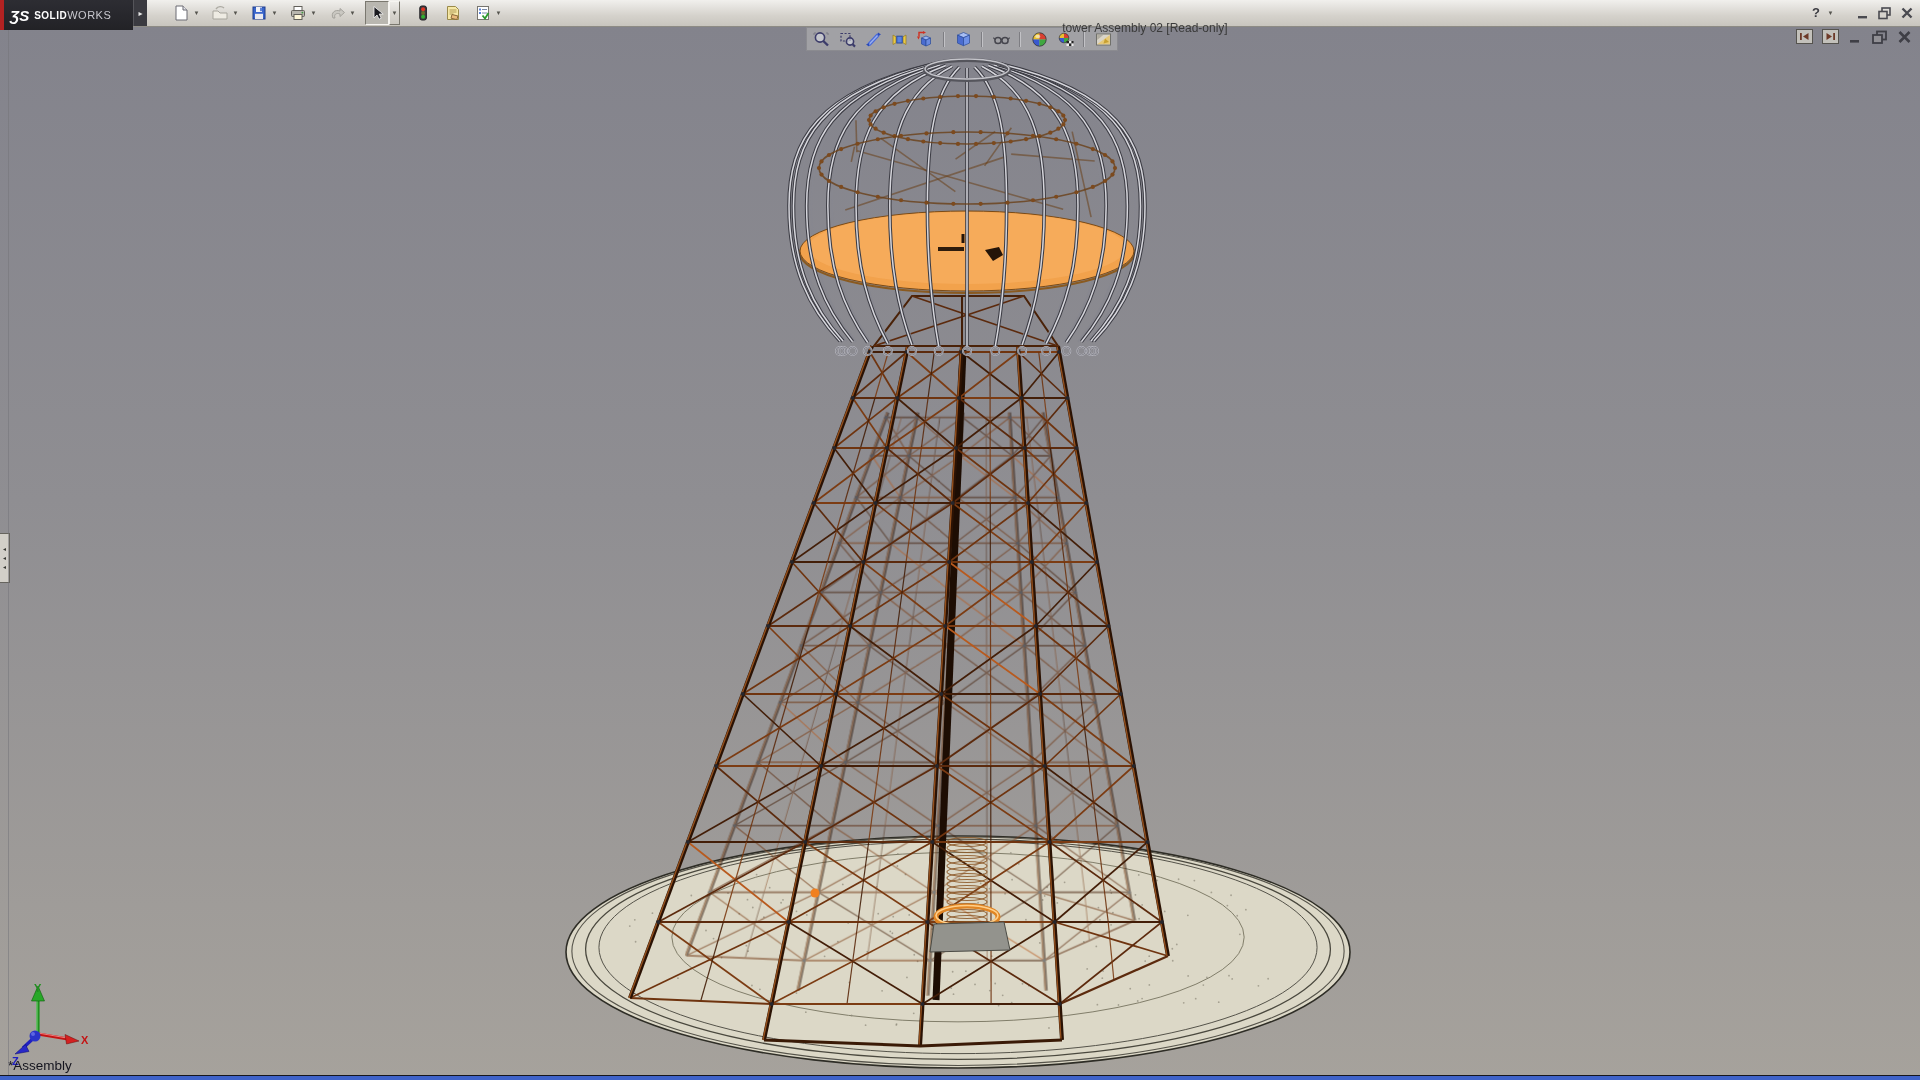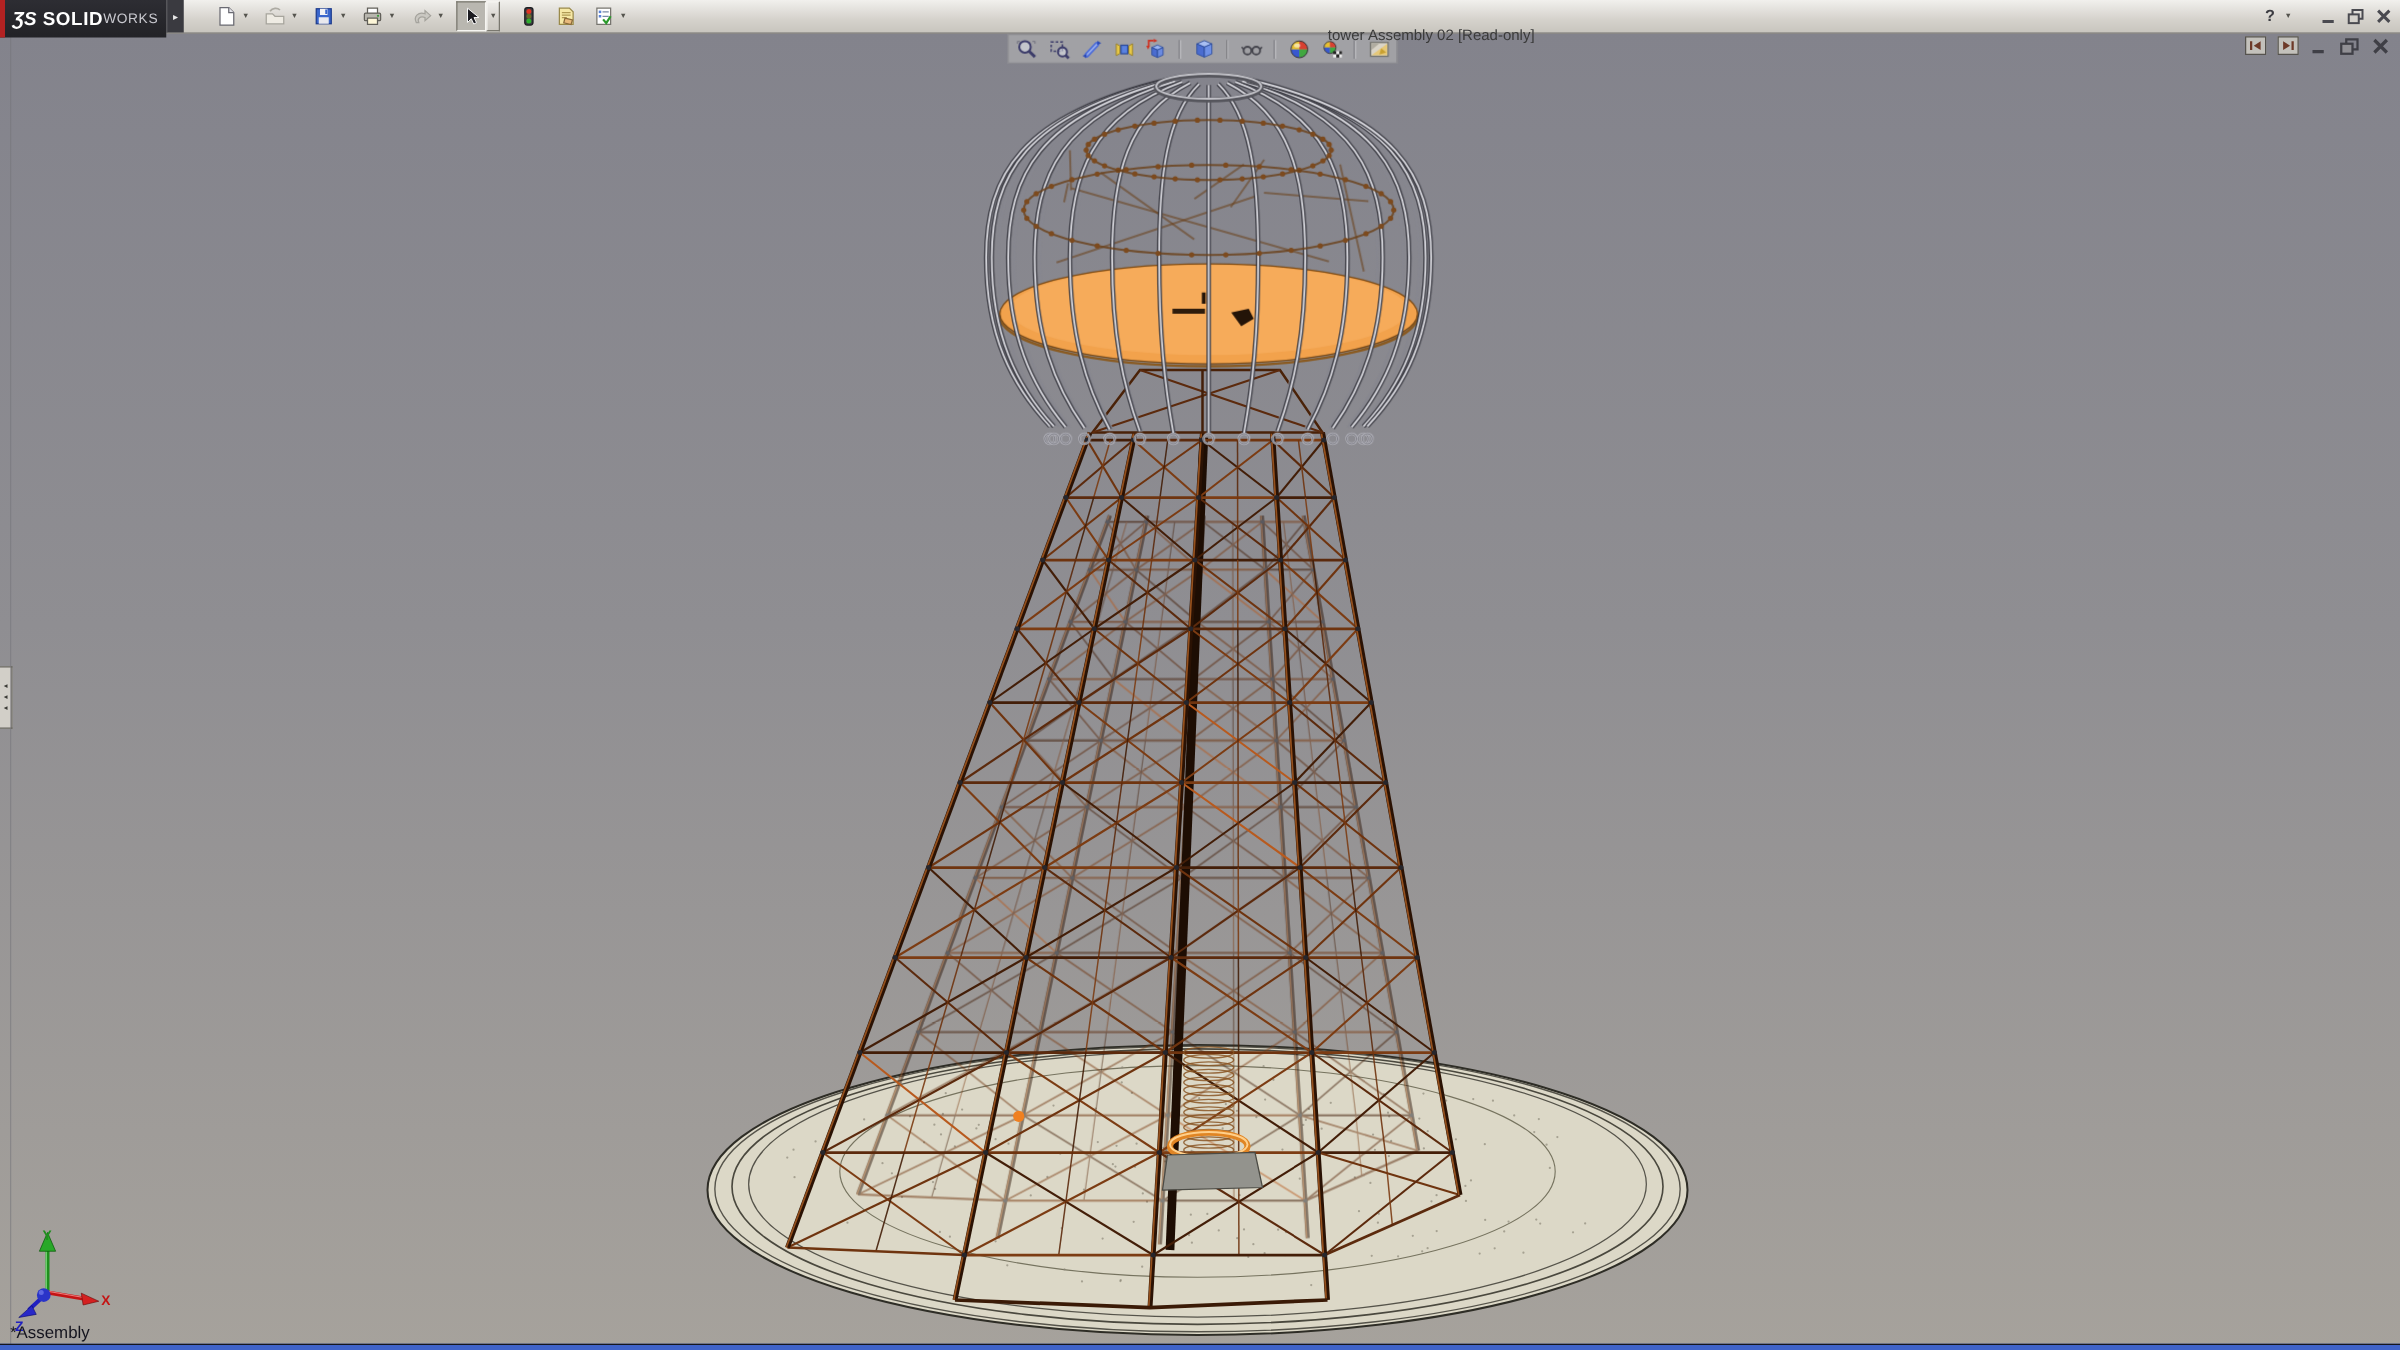--- a/index.html
+++ b/index.html
@@ -6,21 +6,21 @@
   body{width:1920px;height:1080px;overflow:hidden;font-family:"Liberation Sans",sans-serif;background:#9a9a9a;}
   .app{position:relative;width:1920px;height:1080px;}
 
   
   .titlebar{position:absolute;left:0;top:0;width:1920px;height:26px;
     background:linear-gradient(#f1f0ed,#d5d2cc 60%,#c8c5be);border-bottom:1px solid #8d8b84;z-index:20;}
   .logo{position:absolute;left:0;top:0;width:133px;height:30px;background:linear-gradient(#2d2d33,#222226);
     display:flex;align-items:center;z-index:30;text-align:right;}
   .logo-stripe{position:absolute;left:0;top:0;width:4px;height:30px;background:#b32222;}
   .logo-glyph{color:#fff;font-style:italic;font-weight:bold;font-size:15px;margin-left:10px;margin-right:5px;}
-  .logo-bold{color:#fff;font-weight:bold;font-size:15px;letter-spacing:.5px;}
+  .logo-bold{color:#fff;font-weight:bold;font-size:10px;letter-spacing:.5px;}
   .logo-light{color:#c9c9cf;font-size:11px;letter-spacing:.5px;}
   .flyout{position:absolute;left:133px;top:0;width:13px;height:26px;background:#3a3a40;color:#e8e8e8;
     font-size:8px;display:flex;align-items:center;justify-content:center;z-index:30;border-left:1px solid #55555a;}
   .std-toolbar{position:absolute;left:170px;top:1px;height:24px;display:flex;align-items:center;}
   .tbtn{width:22px;height:22px;display:flex;align-items:center;justify-content:center;}
   .dd{width:9px;height:22px;display:flex;align-items:center;justify-content:center;font-size:6px;color:#55544e;}
   .grp{margin-right:8px;display:flex;align-items:center;}
   .pressed{background:#b9b7b0;border:1px solid;border-color:#7a786f #f6f5f1 #f6f5f1 #7a786f;}
   .raised{border:1px solid;border-color:#f6f5f1 #7a786f #7a786f #f6f5f1;}
   .doc-title{position:absolute;left:1145px;top:21px;transform:translateX(-50%);font-size:12px;color:#3a3a3a;white-space:nowrap;}

